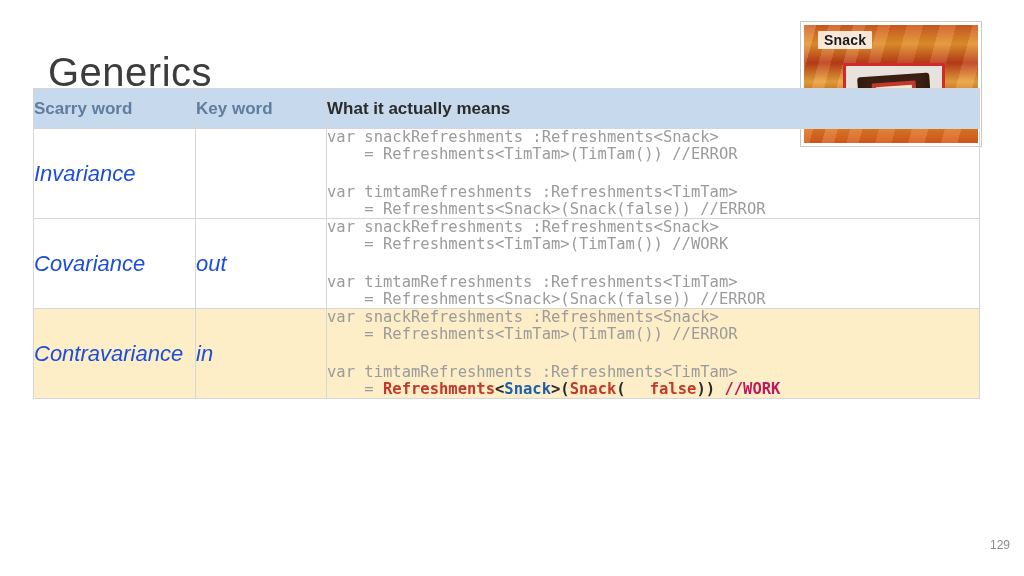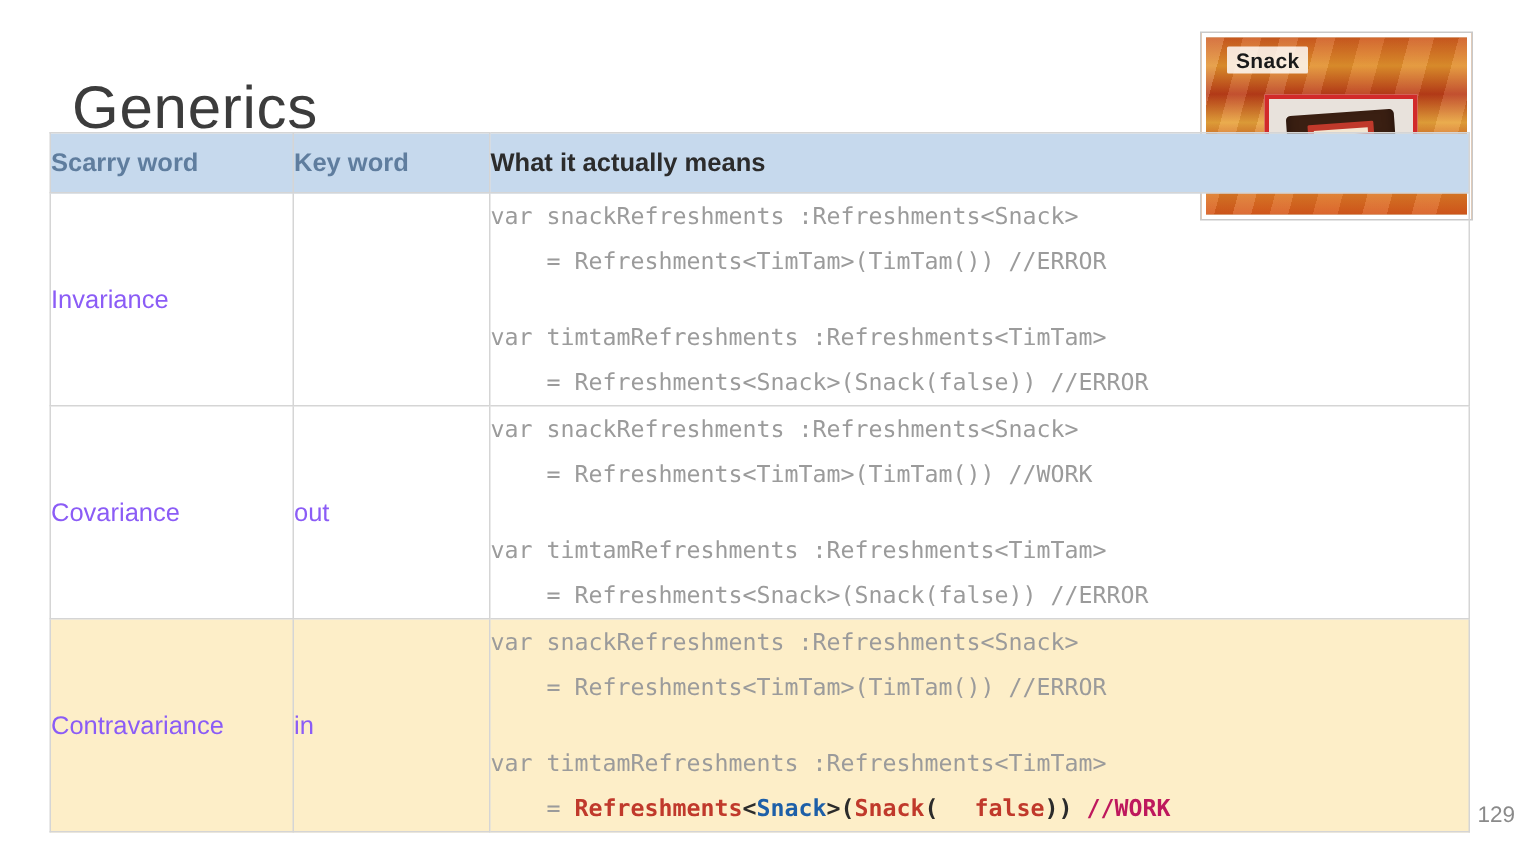--- a/index.html
+++ b/index.html
@@ -121,29 +121,30 @@
   }
   thead th.means {
     color: #2c2c2c;
     margin-top: 38px;
   }
   .col-scary { width: 162px; }
   .col-key   { width: 131px; }
   .col-means { width: 653px; }
 
   td.label {
-    font-size: 17px;
-    color: #8b5cf6;
+    font-size: 22px;
+    color: #1d4ed8;
     padding-left: 13px;
+    font-style: italic;
   }
   td.code {
     padding: 14px 0 16px 13px;
     font-family: "DejaVu Sans Mono", monospace;
     font-size: 15.5px;
-    line-height: 30px;
+    line-height: 17px;
     color: #9b9b9b;
     white-space: pre;
   }
   tr.highlight td.code,
   tr.highlight td.label {
     background: #fdeec8;
   }
   .blank-line { display: block; height: 21px; }
 
   
@@ -152,21 +153,21 @@
   .em-angle { color: #2b2b2b; font-weight: bold; }
   .em-type  { color: #1d5fa8; font-weight: bold; }
   .em-paren { color: #2b2b2b; font-weight: bold; }
   .em-false { color: #c0392b; font-weight: bold; margin-left: 24px; }
   .em-comment { color: #be185d; font-weight: bold; }
 
   .page-number {
     position: absolute;
     right: 14px;
     bottom: 24px;
-    font-size: 15px;
+    font-size: 12px;
     color: #8a8a8a;
     text-align: right;
   }
 </style>
 </head>
 <body>
 
 <div class="slide-title">Generics</div>
 
 <div class="photo">

